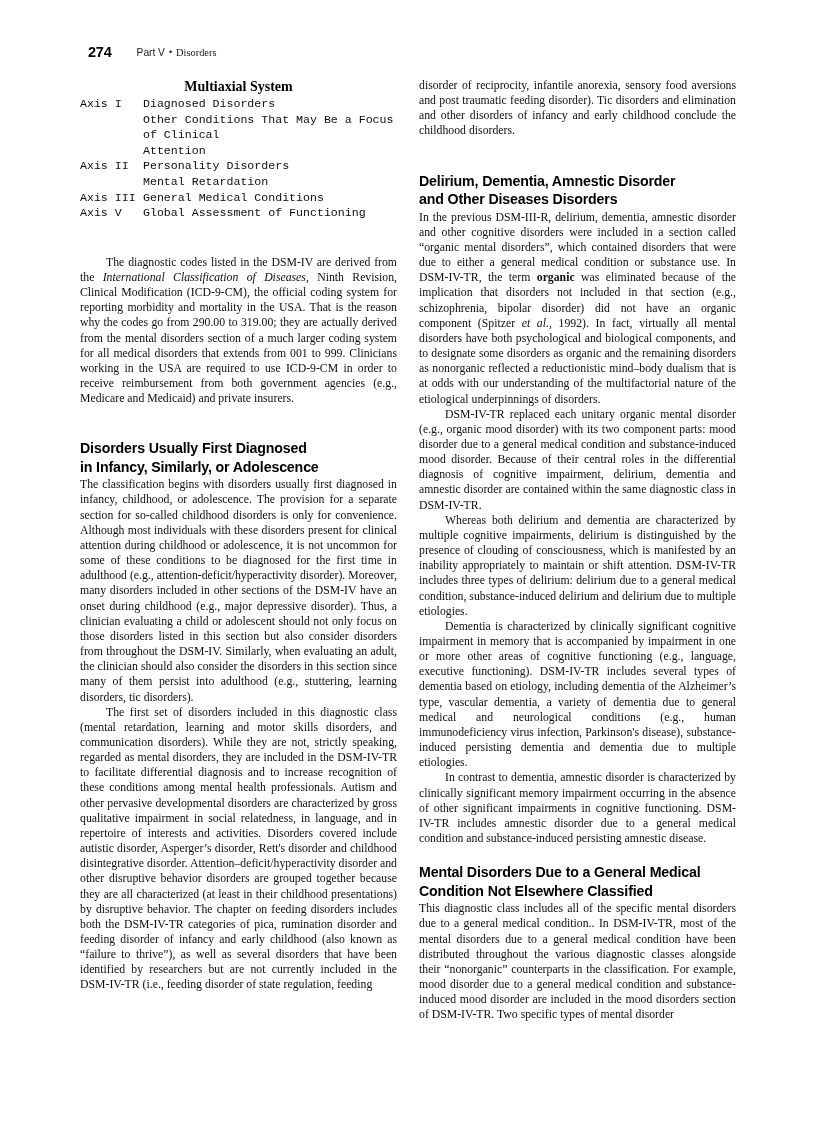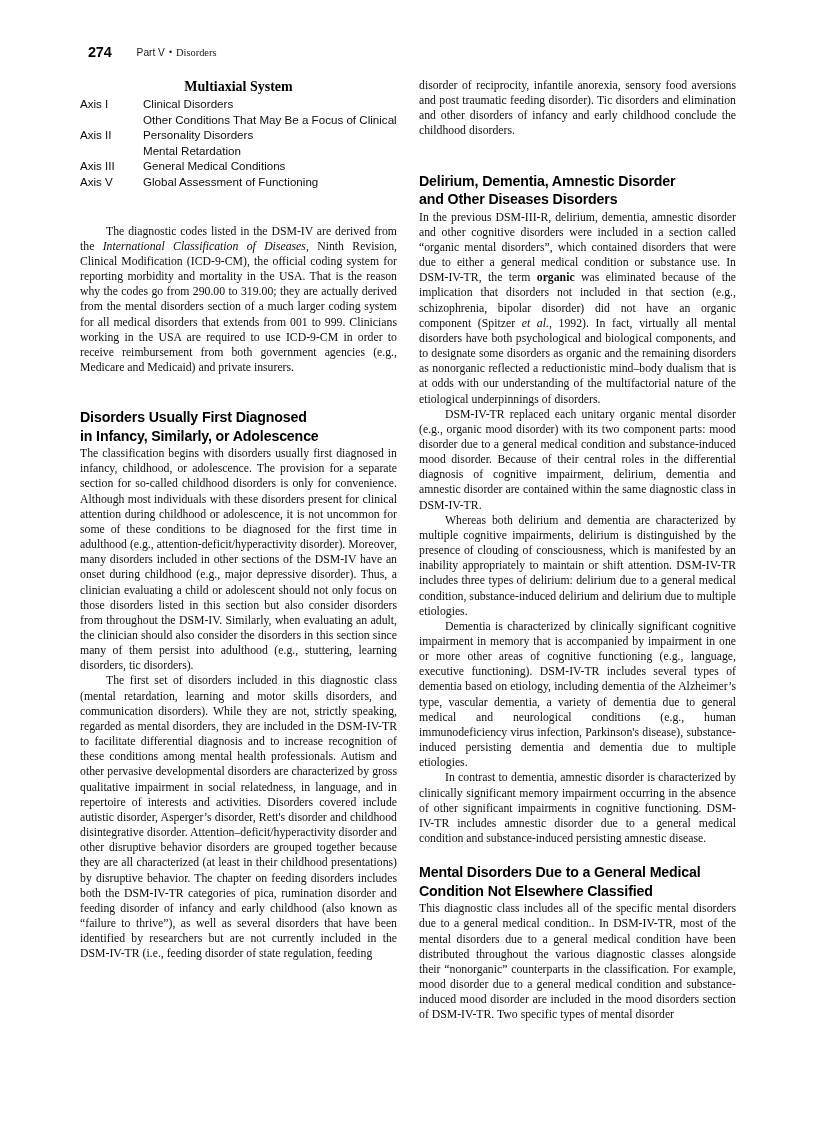--- a/index.html
+++ b/index.html
@@ -89,21 +89,21 @@
   }
 
   
   .axis-list {
     margin: 1px 0 0 0;
     padding: 0;
     list-style: none;
   }
   .axis-row {
     display: flex;
-    font-family: Liberation Sans, sans-serif;
+    font-family: Liberation Mono, monospace;
     font-size: 11.6px;
     line-height: 15.6px;
     color: #0d0d0d;
   }
   .axis-label {
     width: 63px;
     flex: 0 0 63px;
   }
   .axis-value { flex: 1 1 auto; }
 
@@ -139,25 +139,29 @@
 
   <div class="columns">
 
     <div class="col col-left">
 
       <h2 class="serif-head">Multiaxial System</h2>
 
       <div class="axis-list">
         <div class="axis-row">
           <span class="axis-label">Axis I</span>
-          <span class="axis-value">Clinical Disorders</span>
+          <span class="axis-value">Diagnosed Disorders</span>
         </div>
         <div class="axis-row">
           <span class="axis-label"></span>
           <span class="axis-value">Other Conditions That May Be a Focus of Clinical</span>
+        </div>
+        <div class="axis-row">
+          <span class="axis-label"></span>
+          <span class="axis-value">Attention</span>
         </div>
         <div class="axis-row">
           <span class="axis-label">Axis II</span>
           <span class="axis-value">Personality Disorders</span>
         </div>
         <div class="axis-row">
           <span class="axis-label"></span>
           <span class="axis-value">Mental Retardation</span>
         </div>
         <div class="axis-row">

